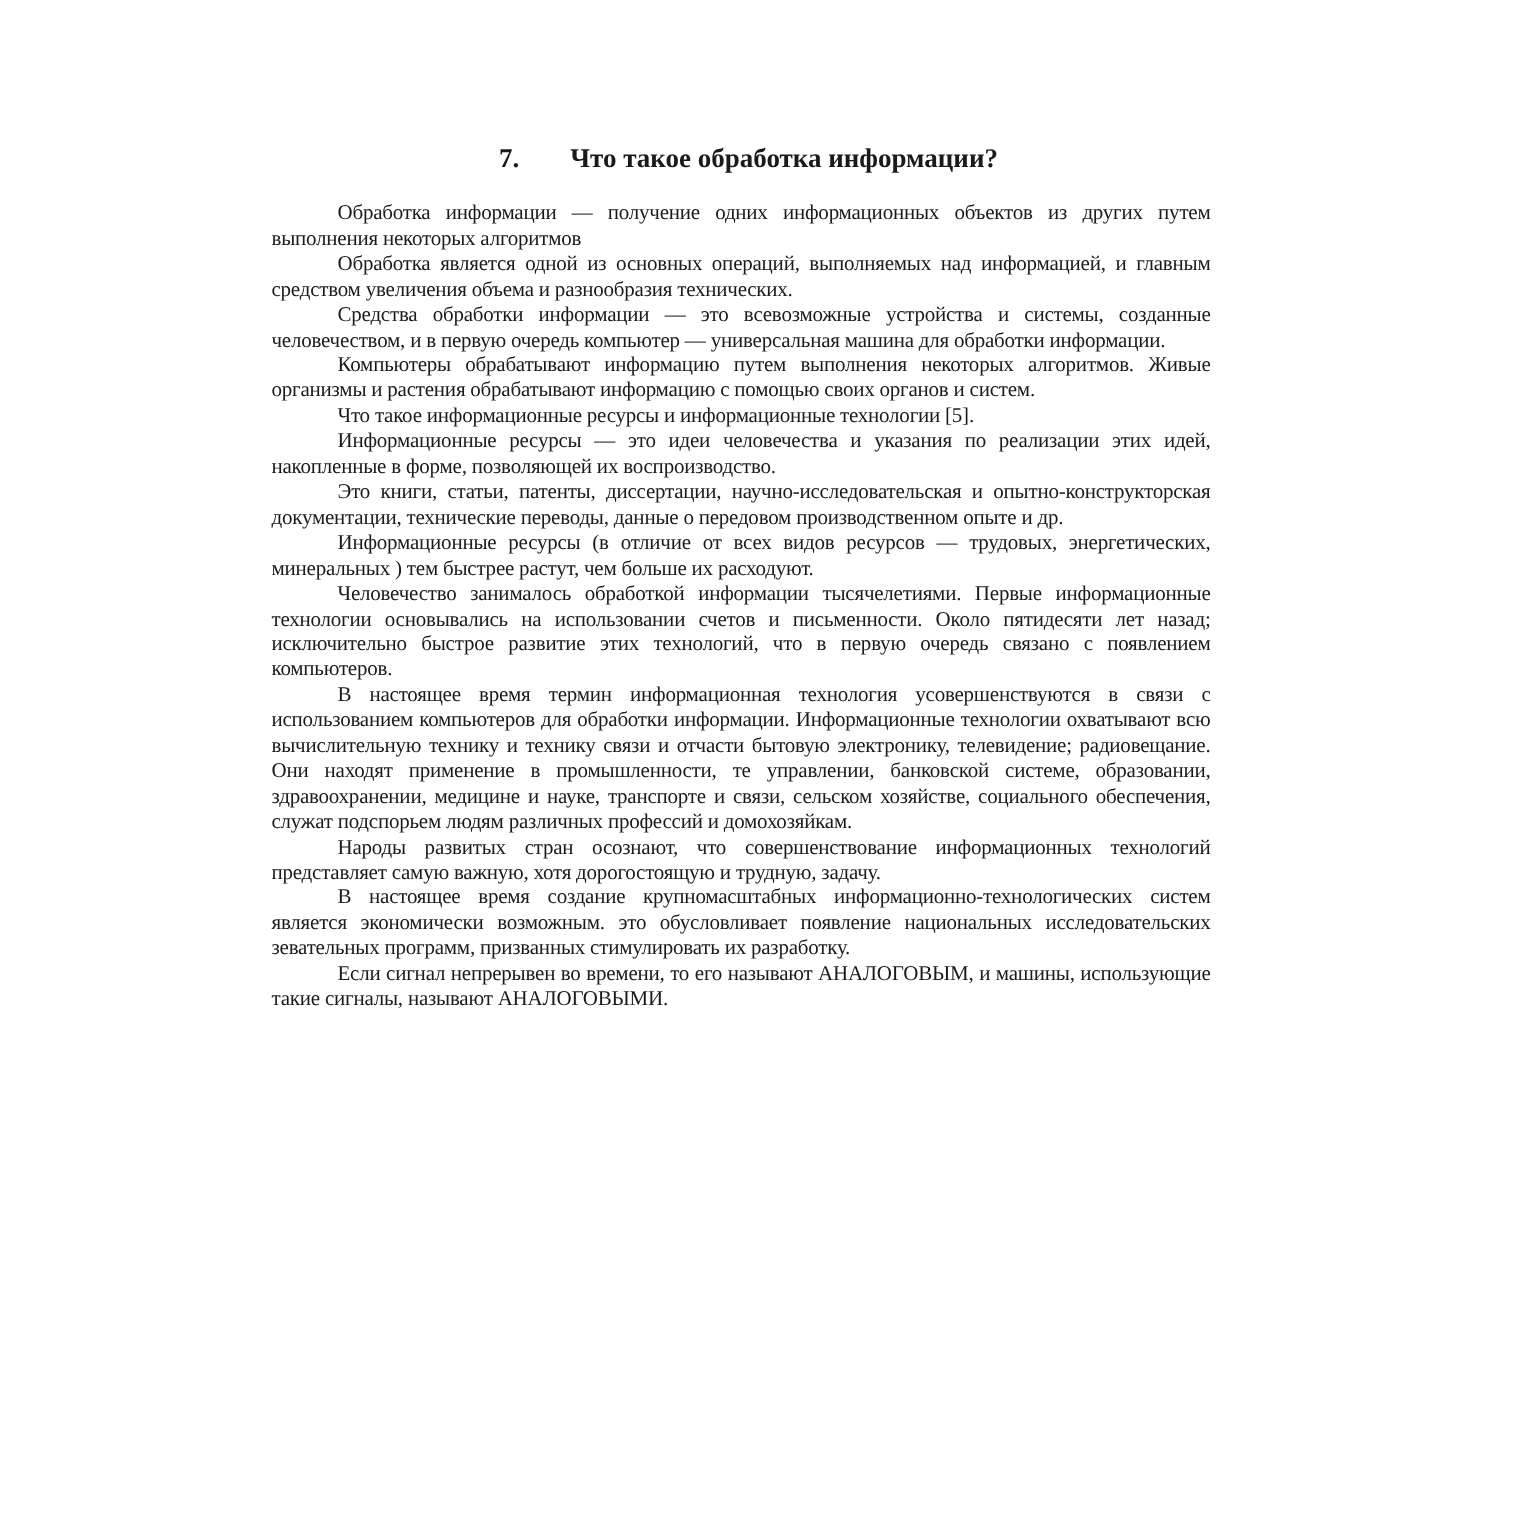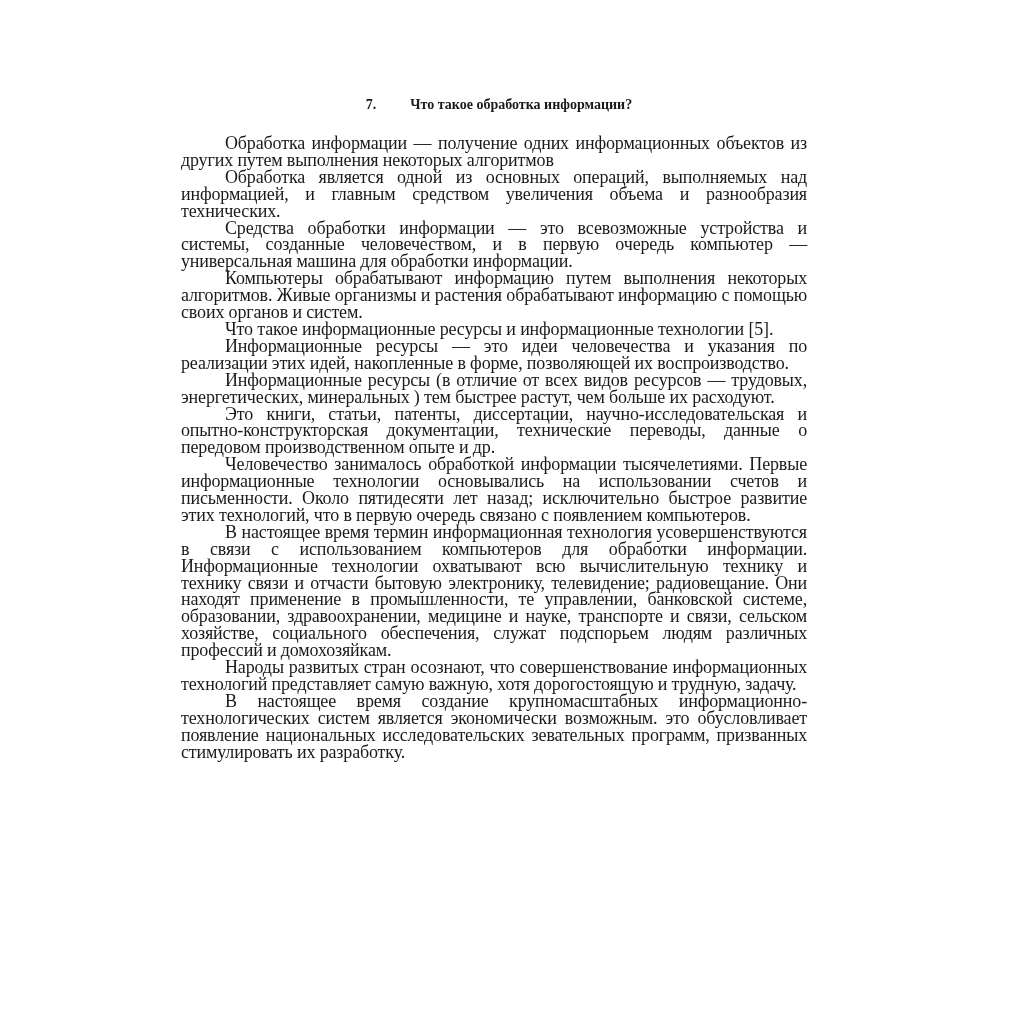--- a/index.html
+++ b/index.html
@@ -17,51 +17,52 @@
   }
   .page {
     position: absolute;
     left: 181px;
     top: 96px;
     width: 626px;
   }
   .heading {
     text-align: center;
     font-weight: bold;
-    font-size: 14px;
+    font-size: 18px;
     line-height: 18px;
     margin: 0 0 21px 0;
     padding-left: 10px;
   }
   .heading .num {
     display: inline-block;
     margin-right: 34px;
   }
   .para {
     margin: 0;
-    font-size: 18px;
+    font-size: 14px;
     line-height: 16.9px;
     text-align: justify;
     text-indent: 44px;
     letter-spacing: -0.15px;
   }
 </style>
 </head>
 <body>
 
 <div class="page">
   <h1 class="heading">
     <span class="num">7.</span><span>Что такое обработка информации?</span>
   </h1>
 
   <p class="para">Обработка информации — получение одних информационных объектов из других путем выполнения некоторых алгоритмов</p>
   <p class="para">Обработка является одной из основных операций, выполняемых над информацией, и главным средством увеличения объема и разнообразия технических.</p>
   <p class="para">Средства обработки информации — это всевозможные устройства и системы, созданные человечеством, и в первую очередь компьютер — универсальная машина для обработки информации.</p>
   <p class="para">Компьютеры обрабатывают информацию путем выполнения некоторых алгоритмов. Живые организмы и растения обрабатывают информацию с помощью своих органов и систем.</p>
   <p class="para">Что такое информационные ресурсы и информационные технологии [5].</p>
   <p class="para">Информационные ресурсы — это идеи человечества и указания по реализации этих идей, накопленные в форме, позволяющей их воспроизводство.</p>
+  <p class="para">Это книги, статьи, патенты, диссертации, научно-исследовательская и опытно-конструкторская документации, технические переводы, данные о передовом производственном опыте и др.</p>
   <p class="para">Информационные ресурсы (в отличие от всех видов ресурсов — трудовых, энергетических, минеральных ) тем быстрее растут, чем больше их расходуют.</p>
-  <p class="para">Это книги, статьи, патенты, диссертации, научно-исследовательская и опытно-конструкторская документации, технические переводы, данные о передовом производственном опыте и др.</p>
   <p class="para">Человечество занималось обработкой информации тысячелетиями. Первые информационные технологии основывались на использовании счетов и письменности. Около пятидесяти лет назад; исключительно быстрое развитие этих технологий, что в первую очередь связано с появлением компьютеров.</p>
   <p class="para">В настоящее время термин информационная технология усовершенствуются в связи с использованием компьютеров для обработки информации. Информационные технологии охватывают всю вычислительную технику и технику связи и отчасти бытовую электронику, телевидение; радиовещание. Они находят применение в промышленности, те управлении, банковской системе, образовании, здравоохранении, медицине и науке, транспорте и связи, сельском хозяйстве, социального обеспечения, служат подспорьем людям различных профессий и домохозяйкам.</p>
   <p class="para">Народы развитых стран осознают, что совершенствование информационных технологий представляет самую важную, хотя дорогостоящую и трудную, задачу.</p>
   <p class="para">В настоящее время создание крупномасштабных информационно-технологических систем является экономически возможным. это обусловливает появление национальных исследовательских зевательных программ, призванных стимулировать их разработку.</p>
+  <p class="para">Если сигнал непрерывен во времени, то его называют АНАЛОГОВЫМ, и машины, использующие такие сигналы, называют АНАЛОГОВЫМИ.</p>
 </div>
 
 </body></html>

